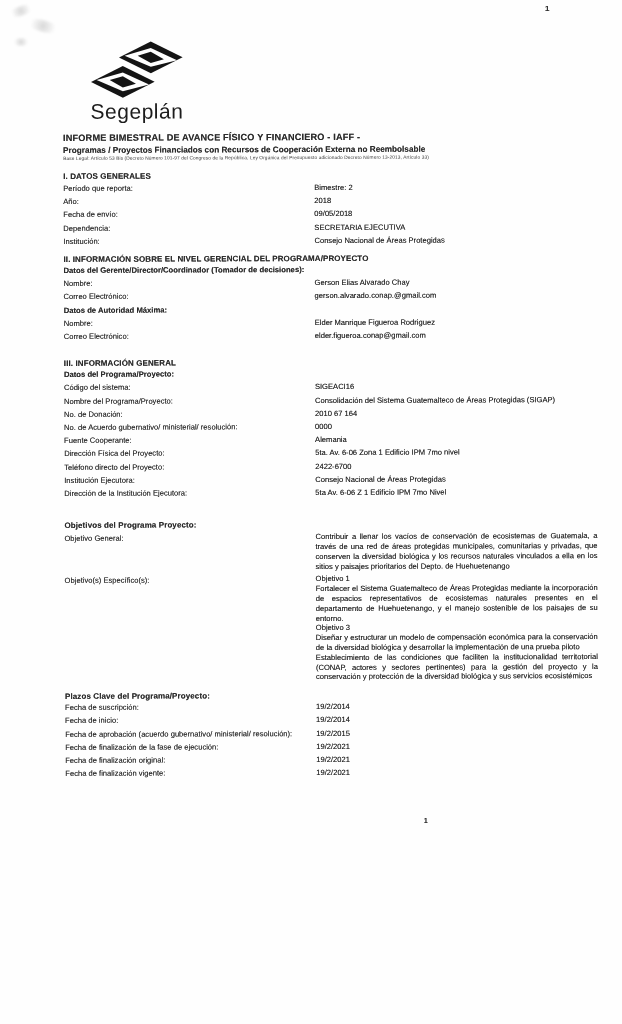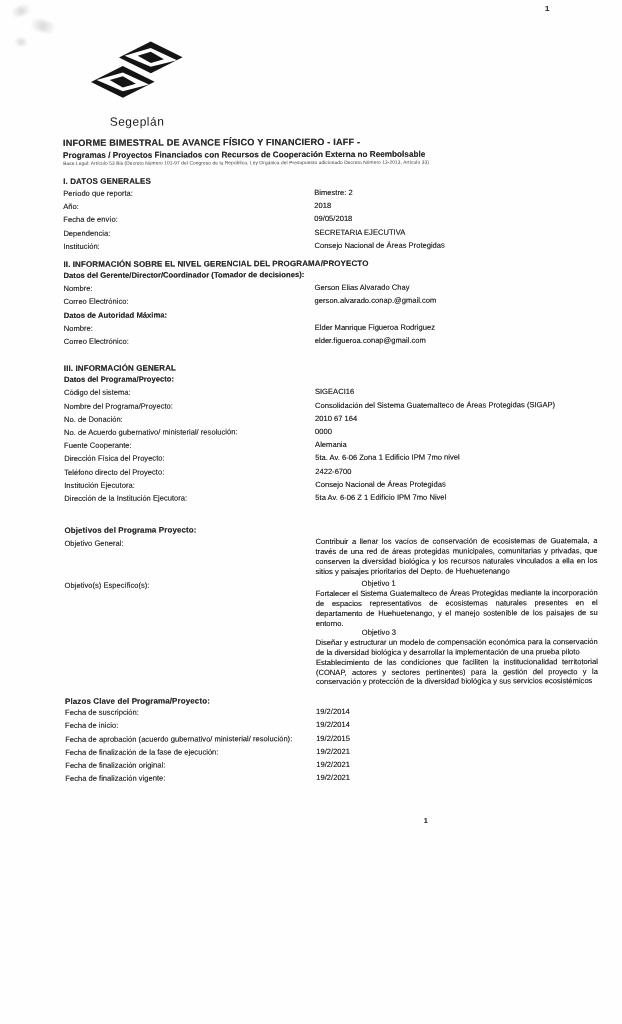--- a/index.html
+++ b/index.html
@@ -19,21 +19,21 @@
   .s1 { left:8px;  top:6px;  width:26px; height:10px; transform:rotate(-20deg); }
   .s2 { left:26px; top:20px; width:34px; height:12px; transform:rotate(15deg); }
   .s3 { left:12px; top:38px; width:18px; height:8px; }
 
   .pgnum { position:absolute; font-size:8px; color:#333; }
   .pg-top { left:545px; top:4px; font-weight:bold; }
   .pg-bottom { left:424px; top:817px; font-size:6.5px; font-weight:bold; }
 
   .logo-block { margin-left:18px; width:112px; text-align:center; }
   .logo-icon { display:block; margin:0 auto; }
-  .brand { font-size:12px; color:#1c1c1c; letter-spacing:0.5px; margin-top:16px; }
+  .brand { font-size:21px; color:#1c1c1c; letter-spacing:0.5px; margin-top:1px; }
 
   .title    { margin-top:9px;  font-size:9.2px; font-weight:bold; letter-spacing:0.15px; }
   .subtitle { margin-top:2.5px; font-size:8.2px; font-weight:bold; }
   .legal    { margin-top:1.5px; font-size:4.8px; color:#3a3a3a; letter-spacing:0.1px; }
 
   .sec-heading { font-size:8px; font-weight:bold; letter-spacing:0.1px; }
   .sub-heading { font-size:7.7px; font-weight:bold; line-height:13.2px; }
 
   .sec1 { margin-top:11px; }
   .sec2 { margin-top:7px; }
@@ -42,21 +42,21 @@
   .plazos { margin-top:9px; }
 
   .row { display:flex; font-size:7.6px; line-height:13.2px; }
   .row .lbl { width:251px; flex:none; }
   .row .val { flex:1; color:#242424; }
 
   .obj-block { display:flex; font-size:7.6px; }
   .obj-block .lbl { width:251px; flex:none; line-height:9.8px; padding-top:1px; }
   .obj-block .val { flex:1; }
   .para { text-align:justify; line-height:9.8px; color:#242424; }
-  .obj-title { line-height:9.8px; color:#242424;margin-left:46px; }
+  .obj-title { line-height:9.8px; color:#242424; }
   .gap-sm { margin-top:3px; }
   .rows-gap { margin-top:1px; }
 </style>
 </head>
 <body>
 
 <div class="page">
   <div class="smudge s1"></div>
   <div class="smudge s2"></div>
   <div class="smudge s3"></div>

